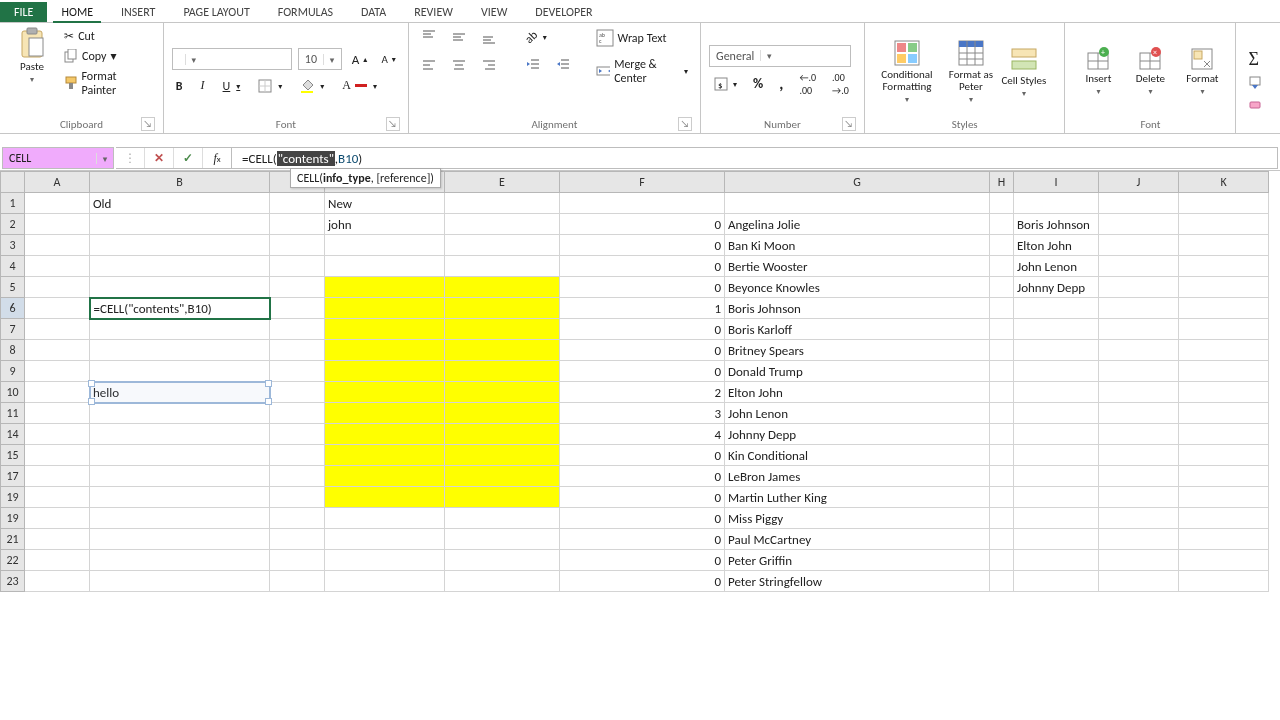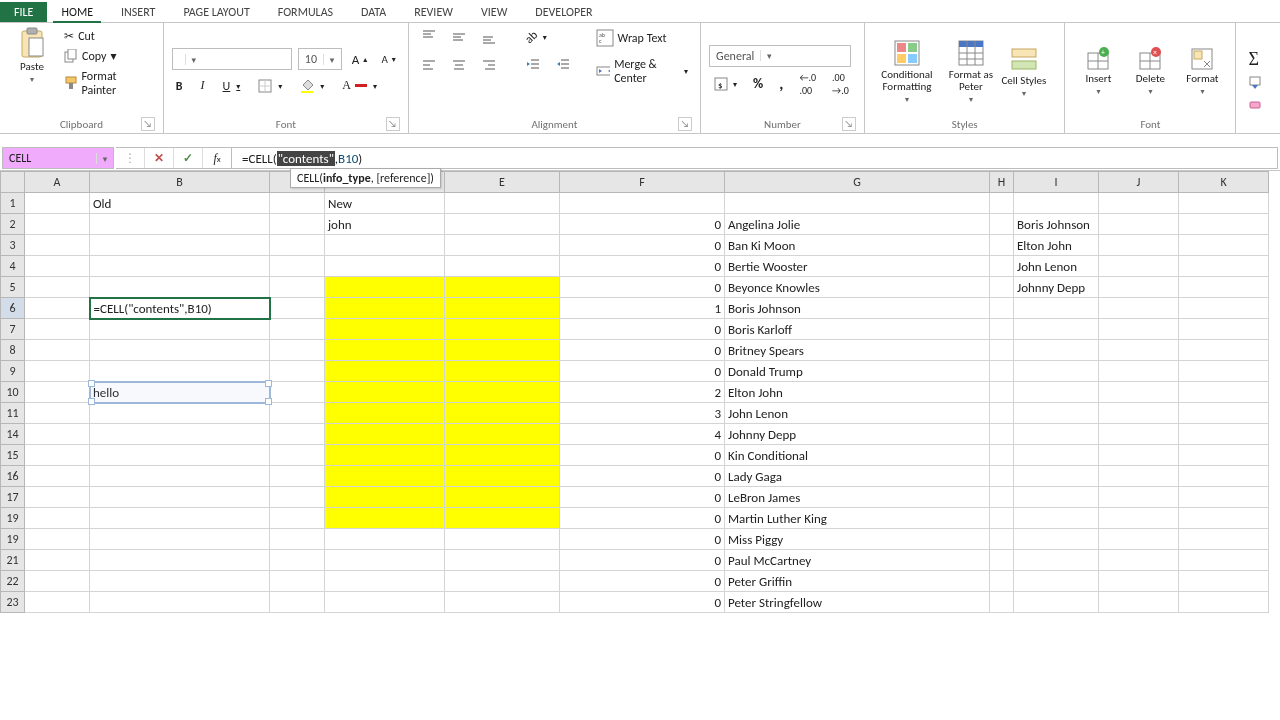--- a/index.html
+++ b/index.html
@@ -689,38 +689,20 @@
           </td>
           <td>
             <span class="celltext">Kin Conditional</span>
           </td>
           <td></td>
           <td></td>
           <td></td>
           <td></td>
         </tr>
         <tr>
-          <th>16</th>
-          <td></td>
-          <td></td>
-          <td></td>
-          <td class="yellowfill"></td>
-          <td class="yellowfill"></td>
-          <td class="tr">
-            <span class="celltext">0</span>
-          </td>
-          <td>
-            <span class="celltext">Lady Gaga</span>
-          </td>
-          <td></td>
-          <td></td>
-          <td></td>
-          <td></td>
-        </tr>
-        <tr>
           <th>17</th>
           <td></td>
           <td></td>
           <td></td>
           <td class="yellowfill"></td>
           <td class="yellowfill"></td>
           <td class="tr">
             <span class="celltext">0</span>
           </td>
           <td>

